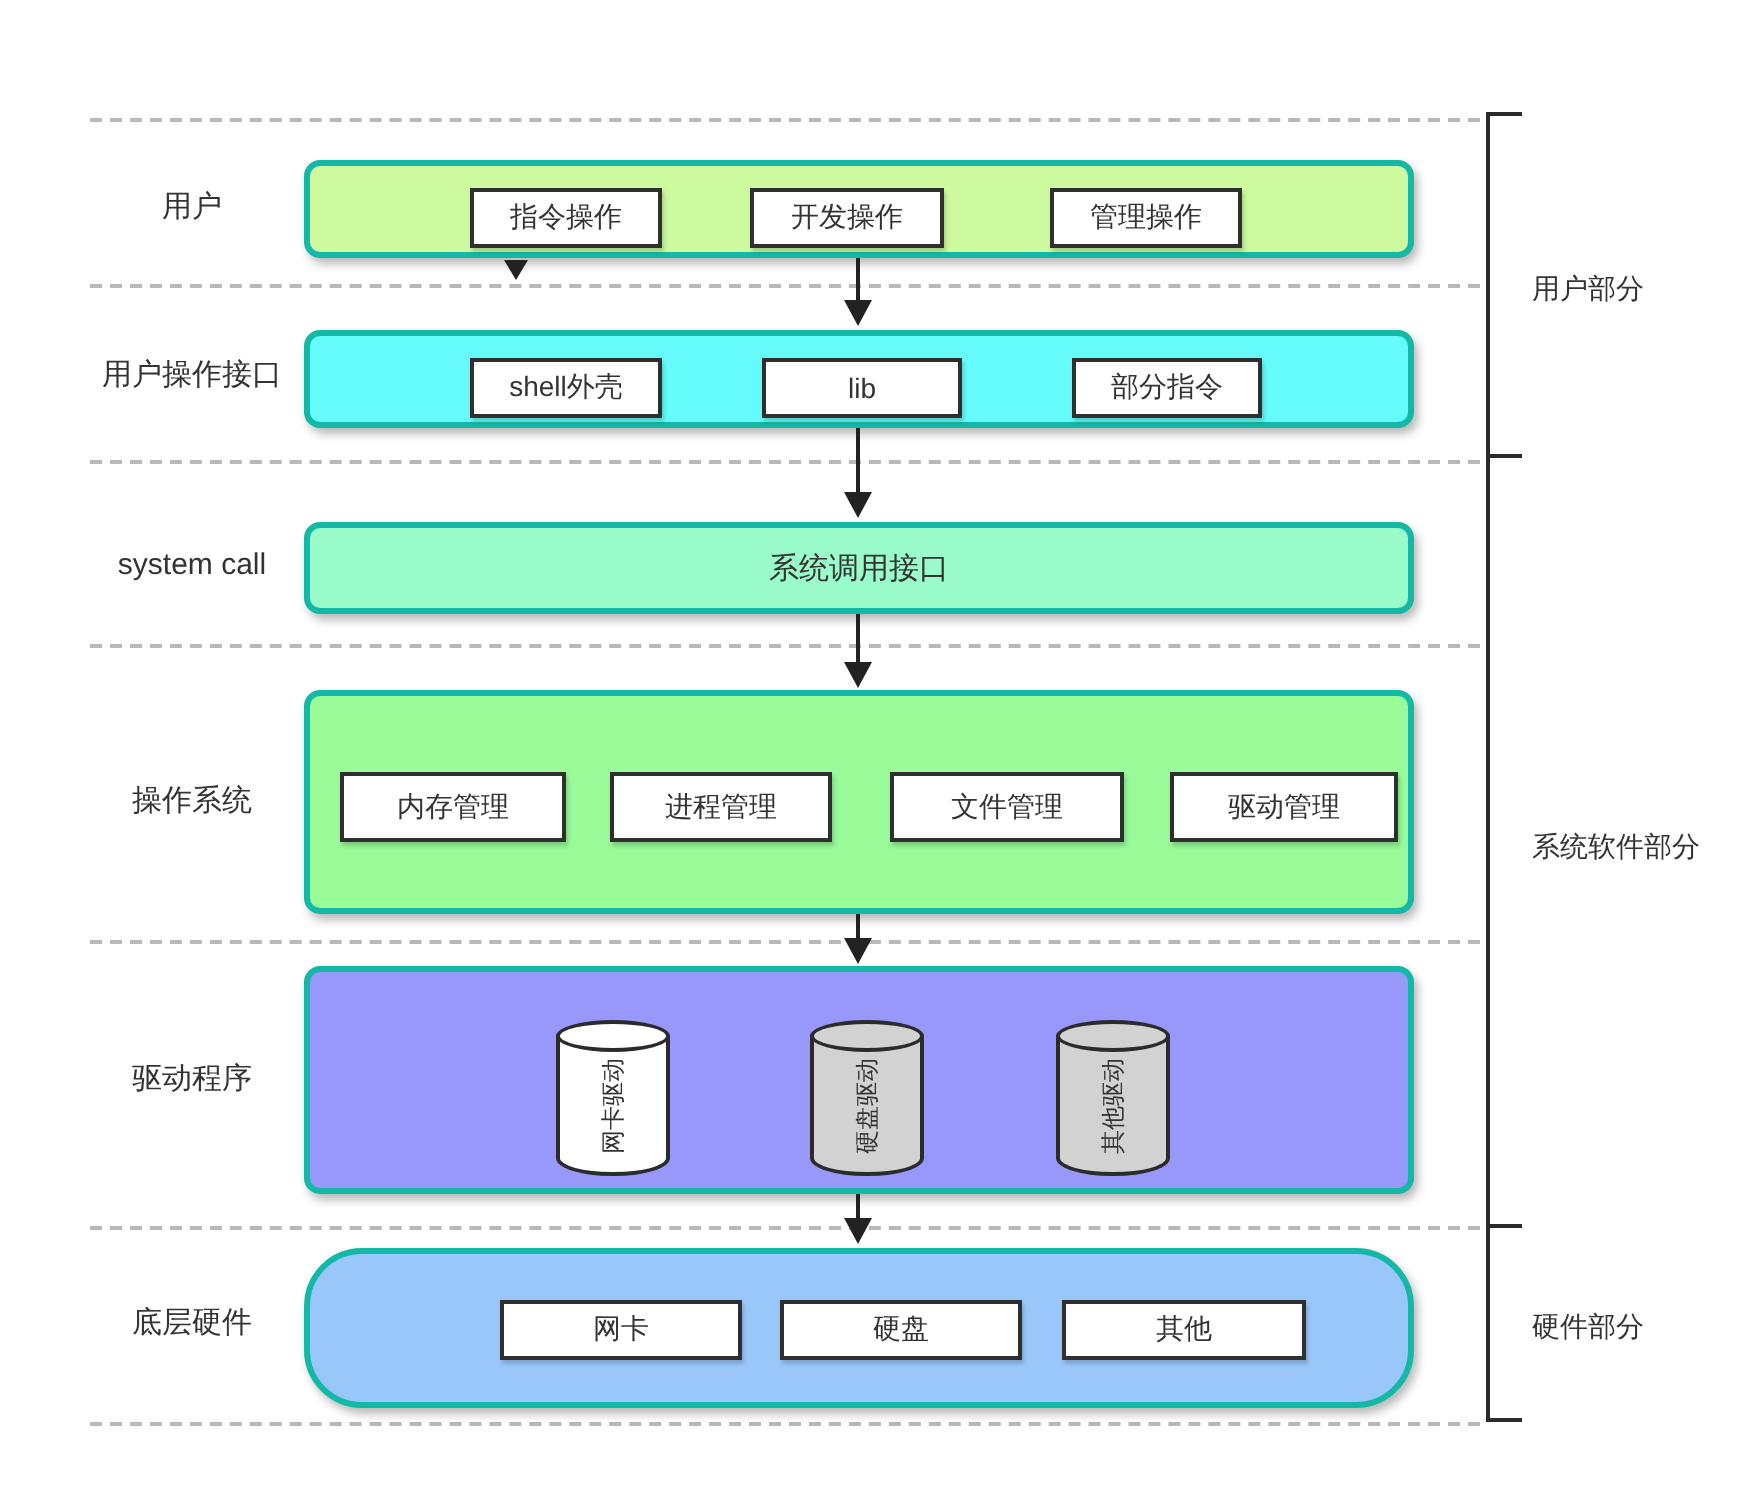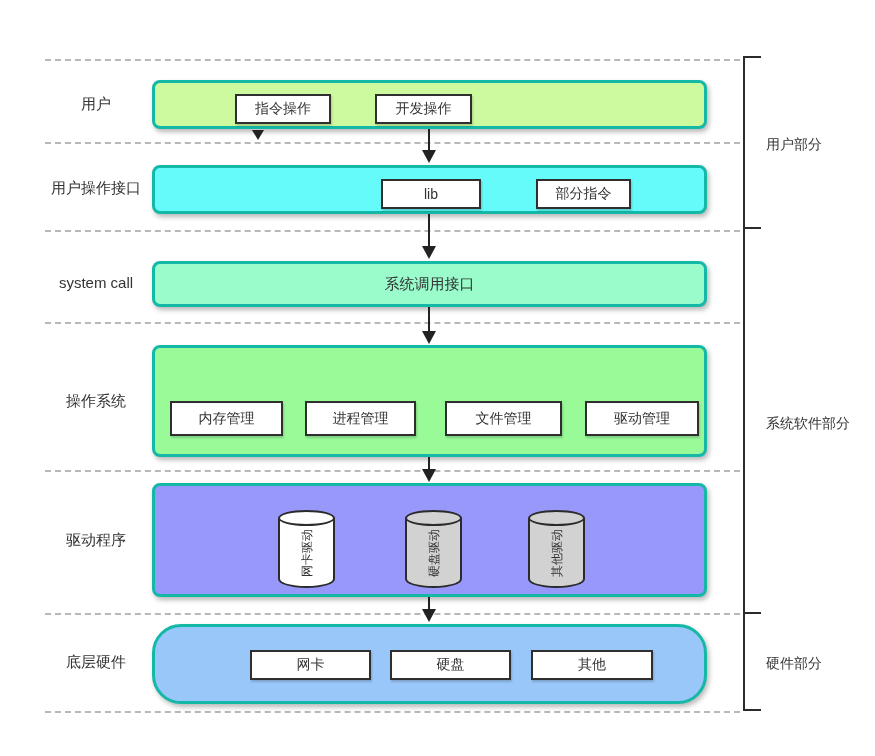--- a/index.html
+++ b/index.html
@@ -6,21 +6,21 @@
   .canvas{position:relative;width:875px;height:756px;background:#fff;overflow:hidden;
           font-family:"Liberation Sans","DejaVu Sans",sans-serif;color:#333;}
   .dash{position:absolute;left:45px;width:695px;height:0;border-top:2px dashed #b8b8b8;}
   .side-label{position:absolute;left:40px;width:112px;height:22px;line-height:22px;
               text-align:center;font-size:15px;color:#333;}
   .layer-box{position:absolute;left:152px;width:555px;border:3px solid #14b8a6;border-radius:8px;
              box-sizing:border-box;box-shadow:2px 3px 5px rgba(0,0,0,.28);}
   .node{position:absolute;height:30px;background:#fff;border:2px solid #2f2f2f;box-sizing:border-box;
         display:flex;align-items:center;justify-content:center;font-size:14px;
         box-shadow:1px 2px 2px rgba(0,0,0,.18);}
-  .node.tall{height:35px;margin-top:15px;}
+  .node.tall{height:35px;}
   .full-center{position:absolute;left:0;top:0;right:0;bottom:0;display:flex;
                align-items:center;justify-content:center;font-size:15px;}
   .arrow{position:absolute;width:14px;}
   .arrow-line{position:absolute;left:6px;top:0;bottom:12px;width:2px;background:#222;}
   .arrow-head{position:absolute;left:0;bottom:0;width:0;height:0;
               border-left:7px solid transparent;border-right:7px solid transparent;
               border-top:13px solid #222;}
   .small-head{position:absolute;width:0;height:0;border-left:6px solid transparent;
               border-right:6px solid transparent;border-top:10px solid #222;}
   .cyl{position:absolute;top:24px;width:57px;height:78px;}
@@ -52,30 +52,32 @@
   <div class="side-label" style="top:93px">用户</div>
   <div class="side-label" style="top:177px">用户操作接口</div>
   <div class="side-label" style="top:272px">system call</div>
   <div class="side-label" style="top:390px">操作系统</div>
   <div class="side-label" style="top:529px">驱动程序</div>
   <div class="side-label" style="top:651px">底层硬件</div>
 
   <div class="layer-box" style="top: 80px; height: 49px; background: rgb(205, 250, 158);">
     <div class="node" style="left:80px;top:11px;width:96px">指令操作</div>
     <div class="node" style="left:220px;top:11px;width:97px">开发操作</div>
+    <div class="node" style="left:370px;top:11px;width:96px">管理操作</div>
   </div>
 
   <div class="small-head" style="left:252px;top:130px"></div>
 
   <div class="arrow" style="left:422px;top:129px;height:34px">
     <div class="arrow-line"></div>
       <div class="arrow-head"></div>
   </div>
 
   <div class="layer-box" style="top: 165px; height: 49px; background: rgb(102, 251, 251);">
+    <div class="node" style="left:80px;top:11px;width:96px">shell外壳</div>
     <div class="node" style="left:226px;top:11px;width:100px">lib</div>
     <div class="node" style="left:381px;top:11px;width:95px">部分指令</div>
   </div>
 
   <div class="arrow" style="left:422px;top:214px;height:45px">
     <div class="arrow-line"></div>
       <div class="arrow-head"></div>
   </div>
 
   <div class="layer-box" style="top: 261px; height: 46px; background: rgb(154, 252, 203);">

